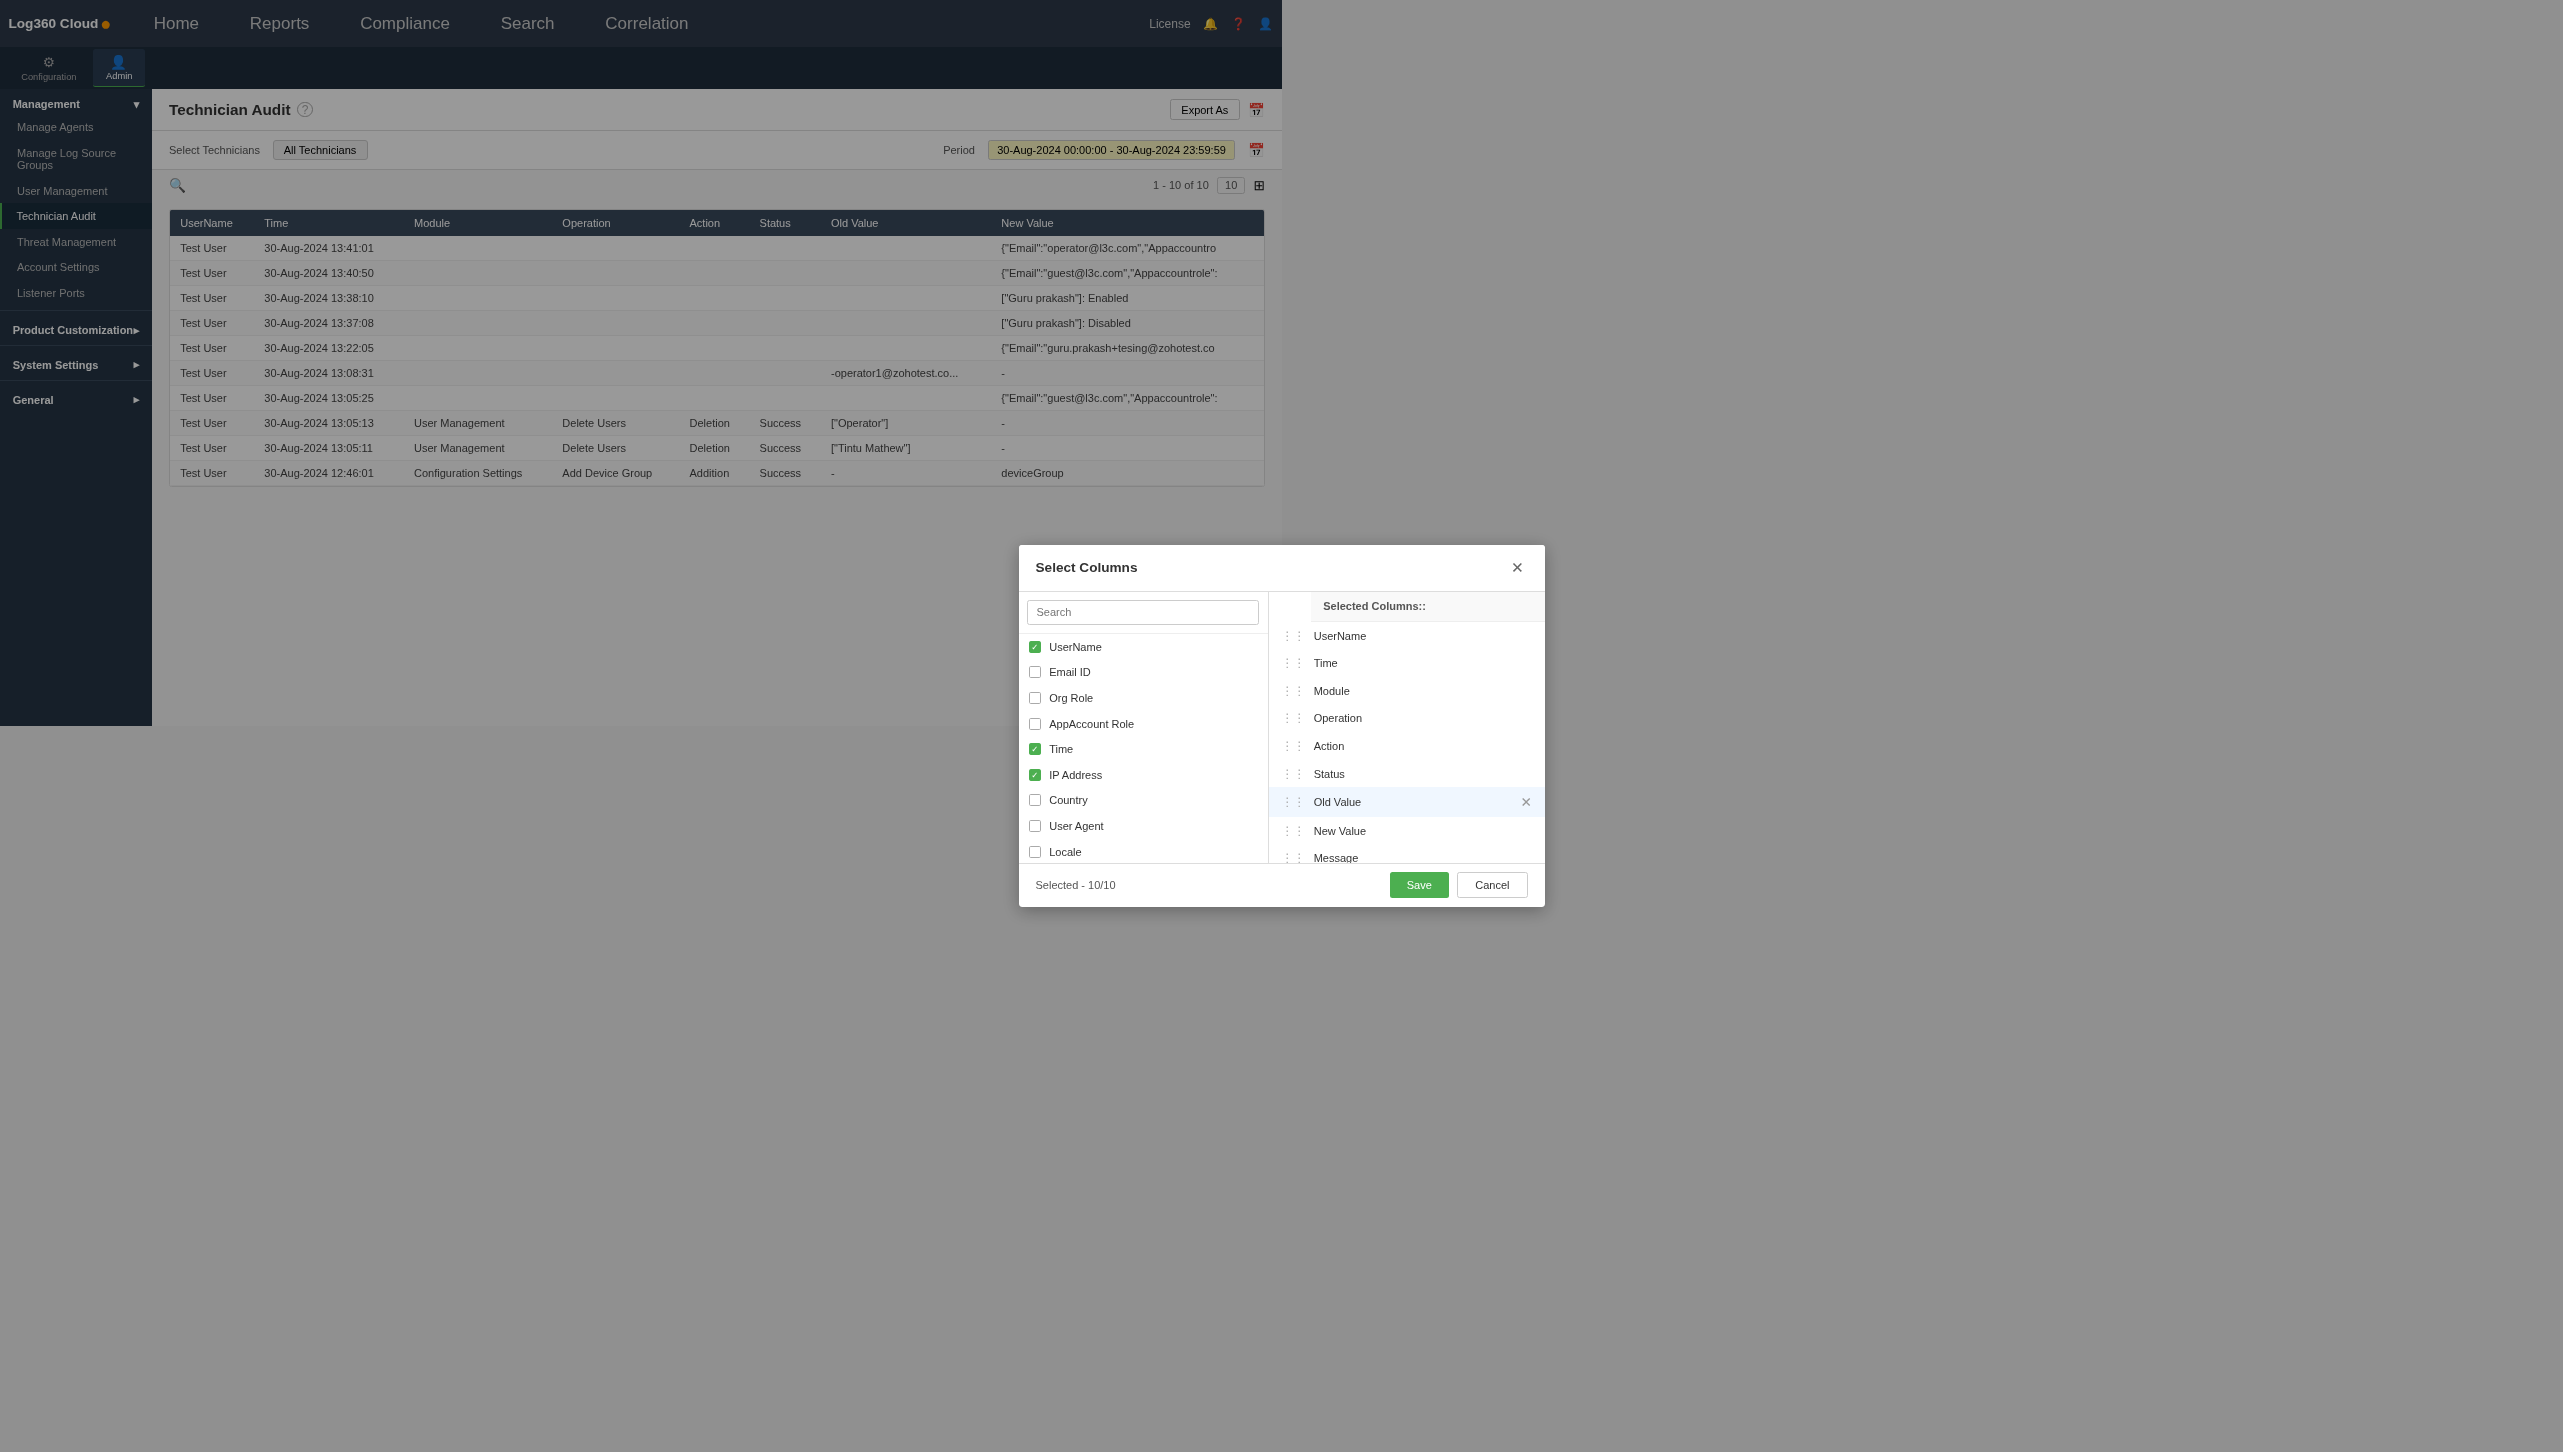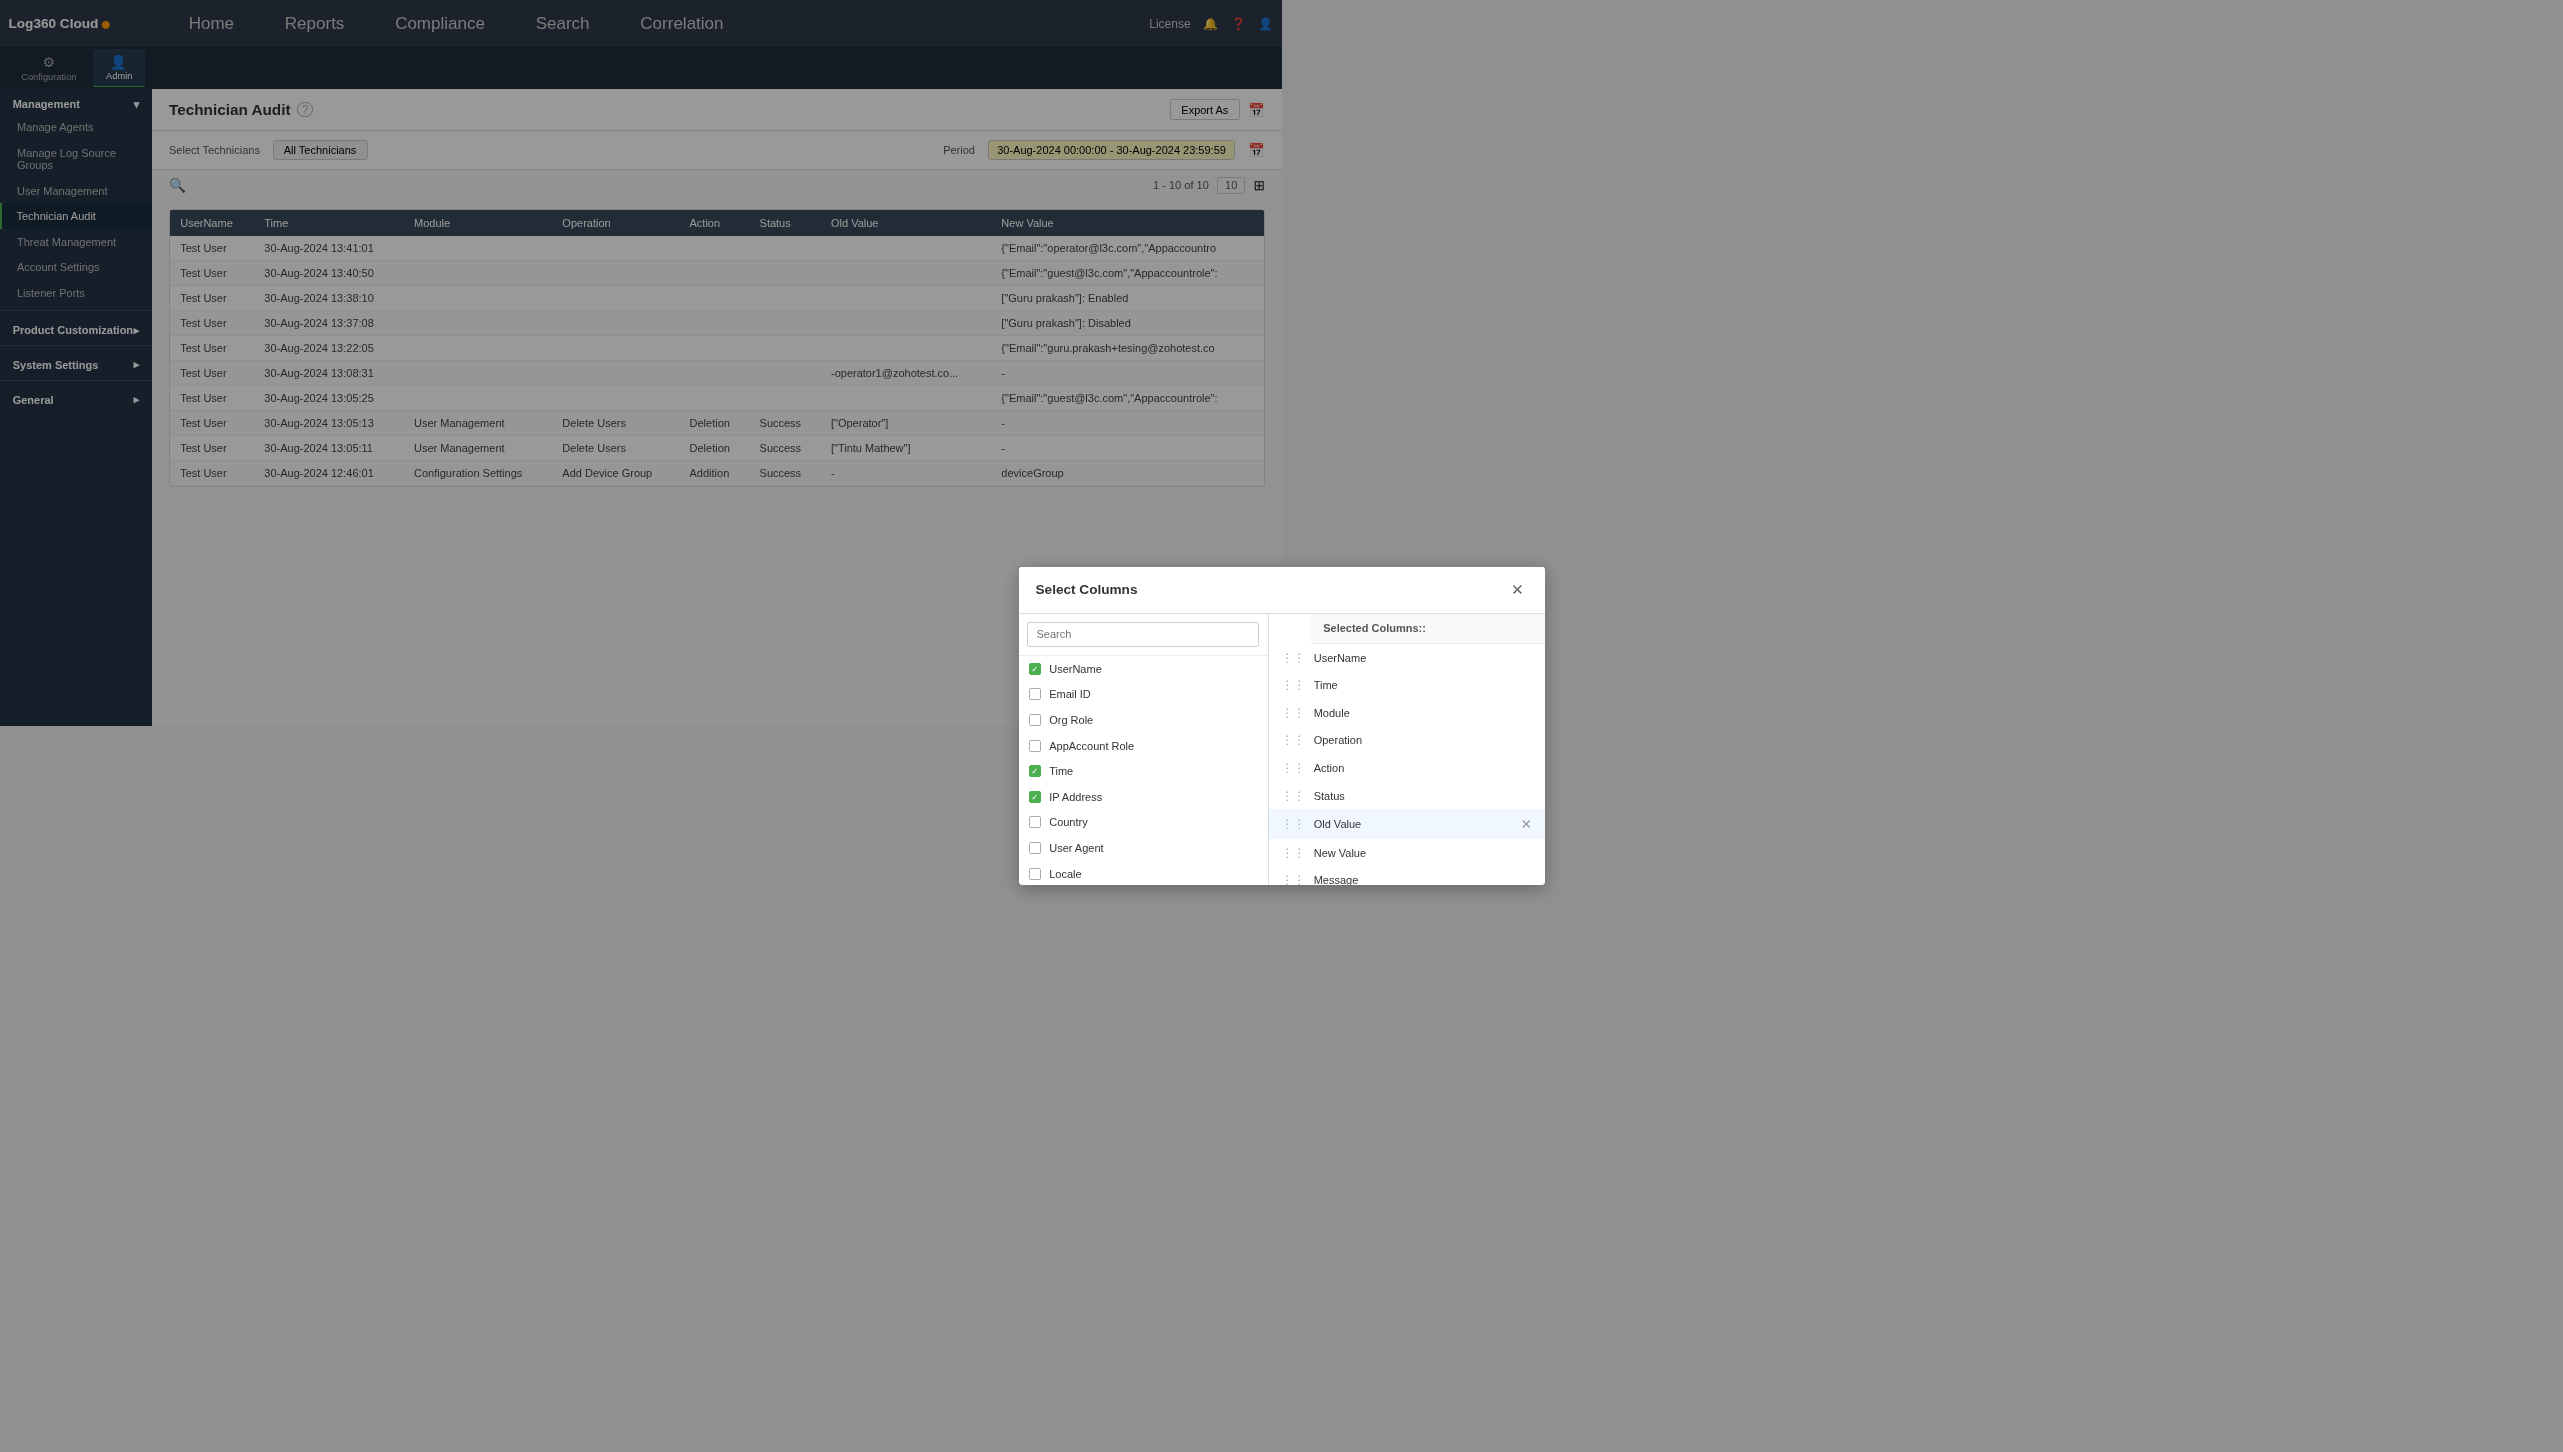--- a/index.html
+++ b/index.html
@@ -7,21 +7,20 @@
 
     
     .top-nav {
       background: #2d3a4a;
       height: 47px;
       display: flex;
       align-items: center;
       padding: 0 8.5px;
       position: relative;
       z-index: 1;
-      gap: 35px;
     }
     .logo-area {
       display: flex;
       align-items: center;
       margin-right: 17px;
     }
     .logo-text { color: white; font-size: 13.6px; font-weight: bold; }
     .logo-dot { color: #f90; font-size: 18.6px; margin-left: 1.7px; }
     .nav-tabs { display: flex; height: 47px; }
     .nav-tab {
@@ -629,15 +628,22 @@
               <span class="drag-handle">⋮⋮</span>
               <span>New Value</span>
             </div>
             <div class="selected-item">
               <span class="drag-handle">⋮⋮</span>
               <span>Message</span>
             </div>
           </div>
       </div>
     </div>
+    <div class="dialog-footer">
+      <span class="selected-count">Selected - 10/10</span>
+      <div class="footer-buttons">
+        <button class="btn-save">Save</button>
+        <button class="btn-cancel">Cancel</button>
+      </div>
+    </div>
   </div>
 </div>
 
 
 </body></html>

